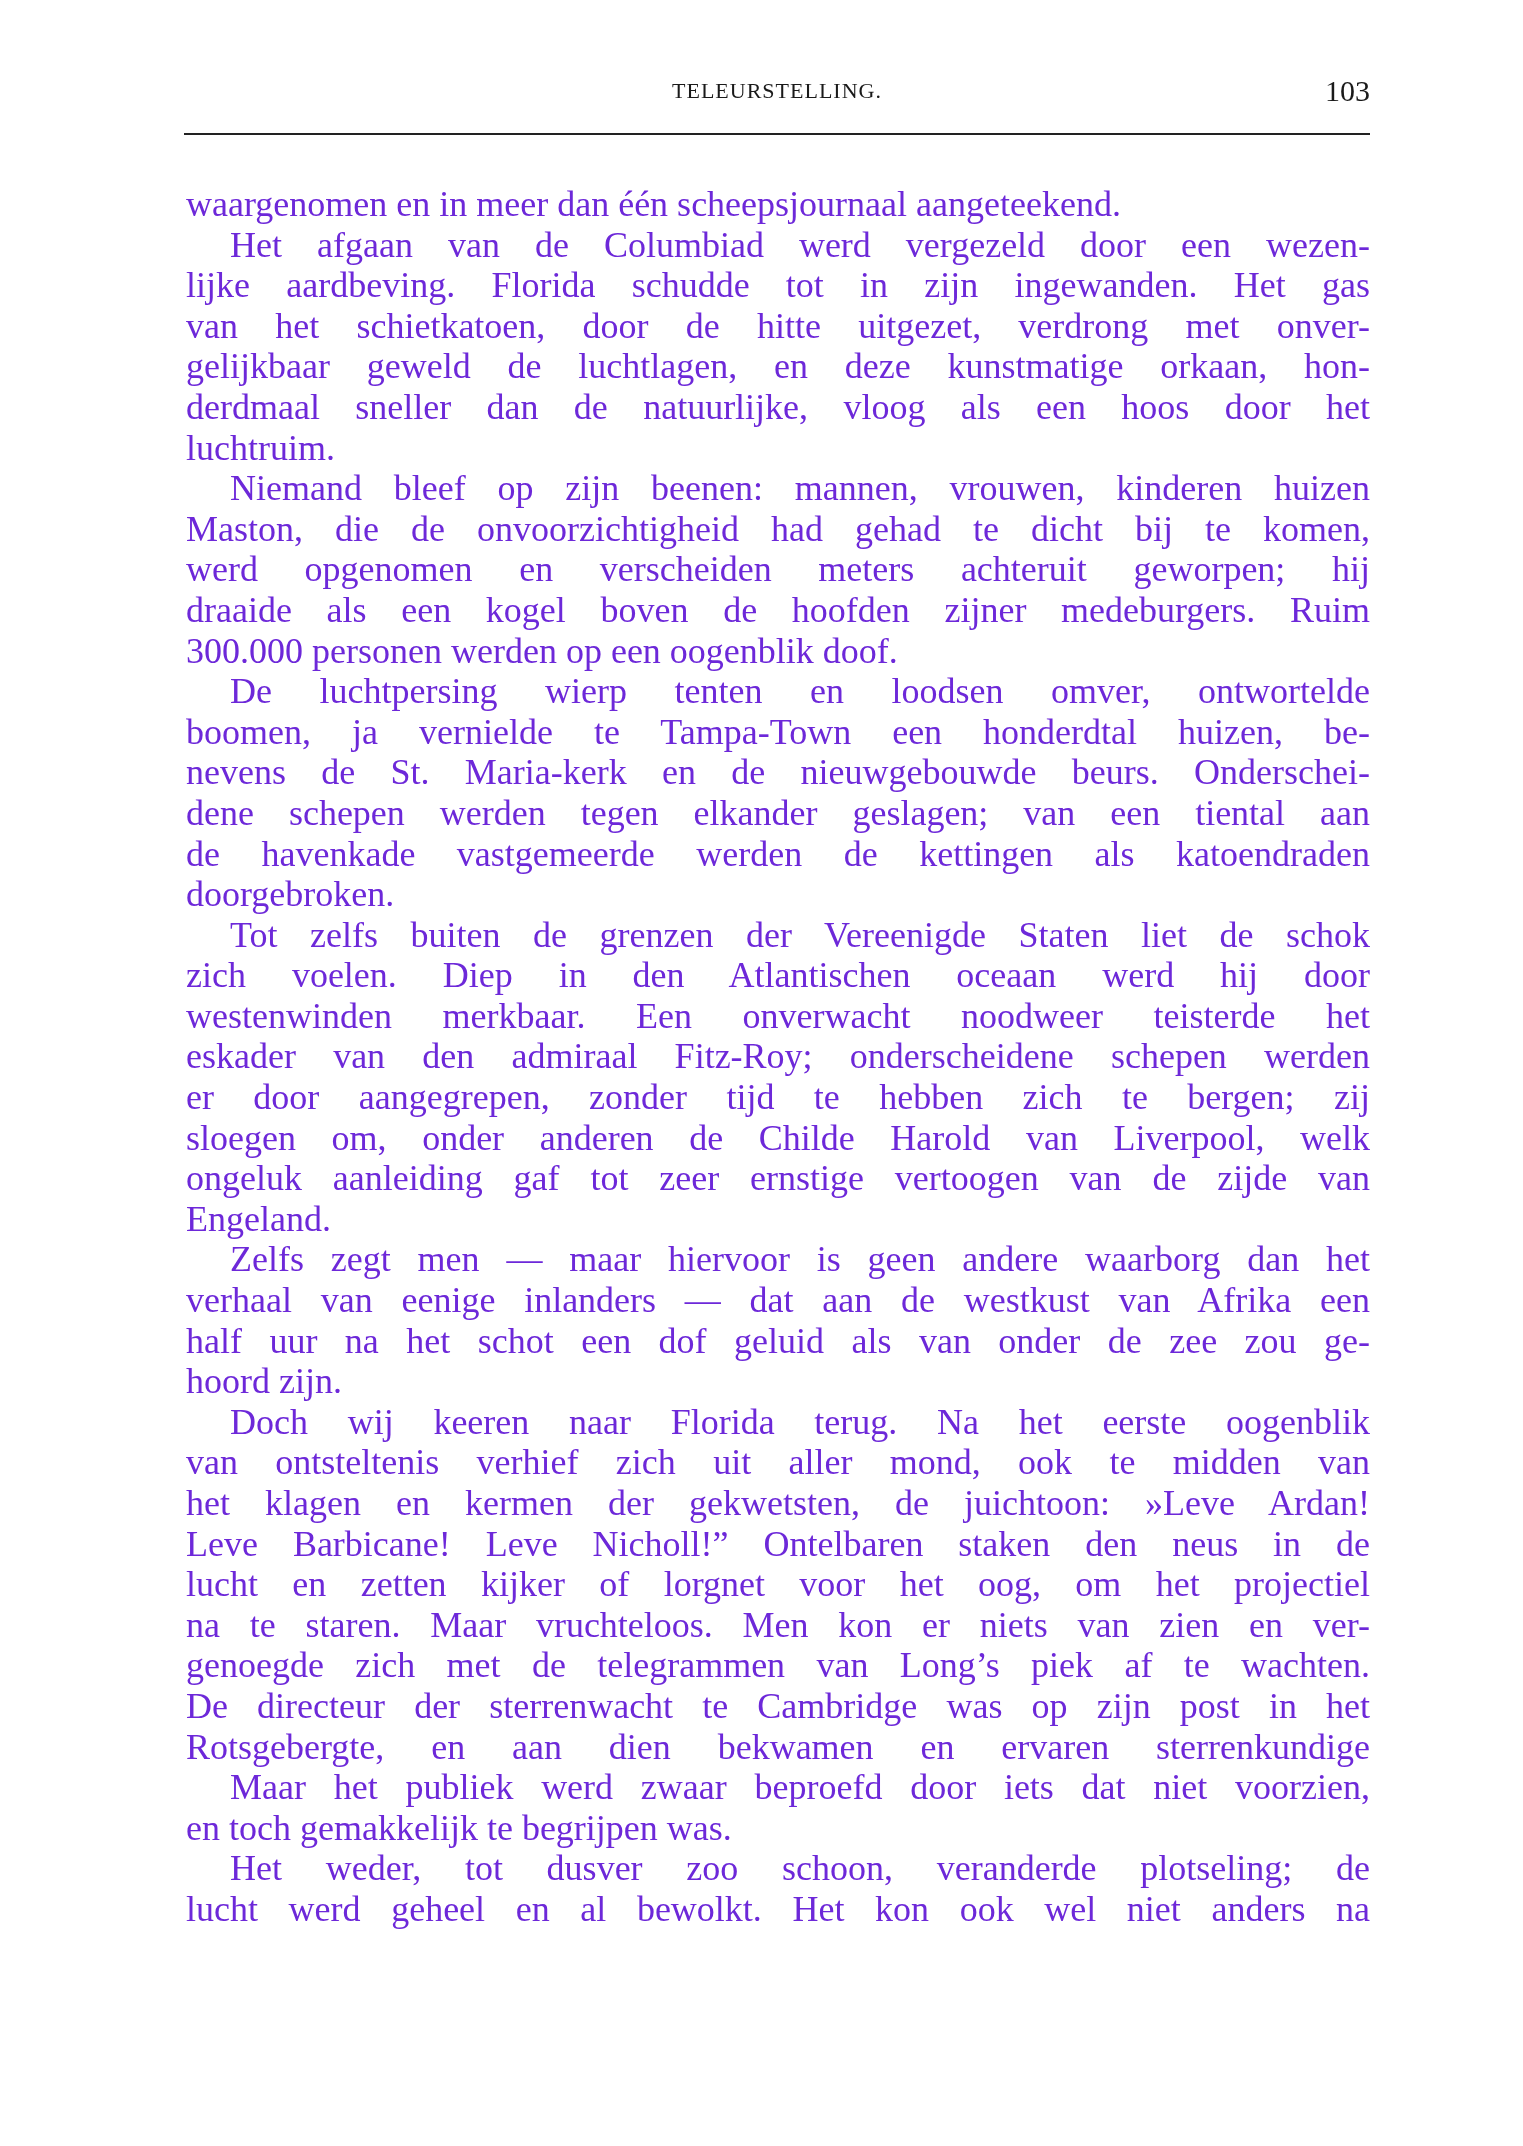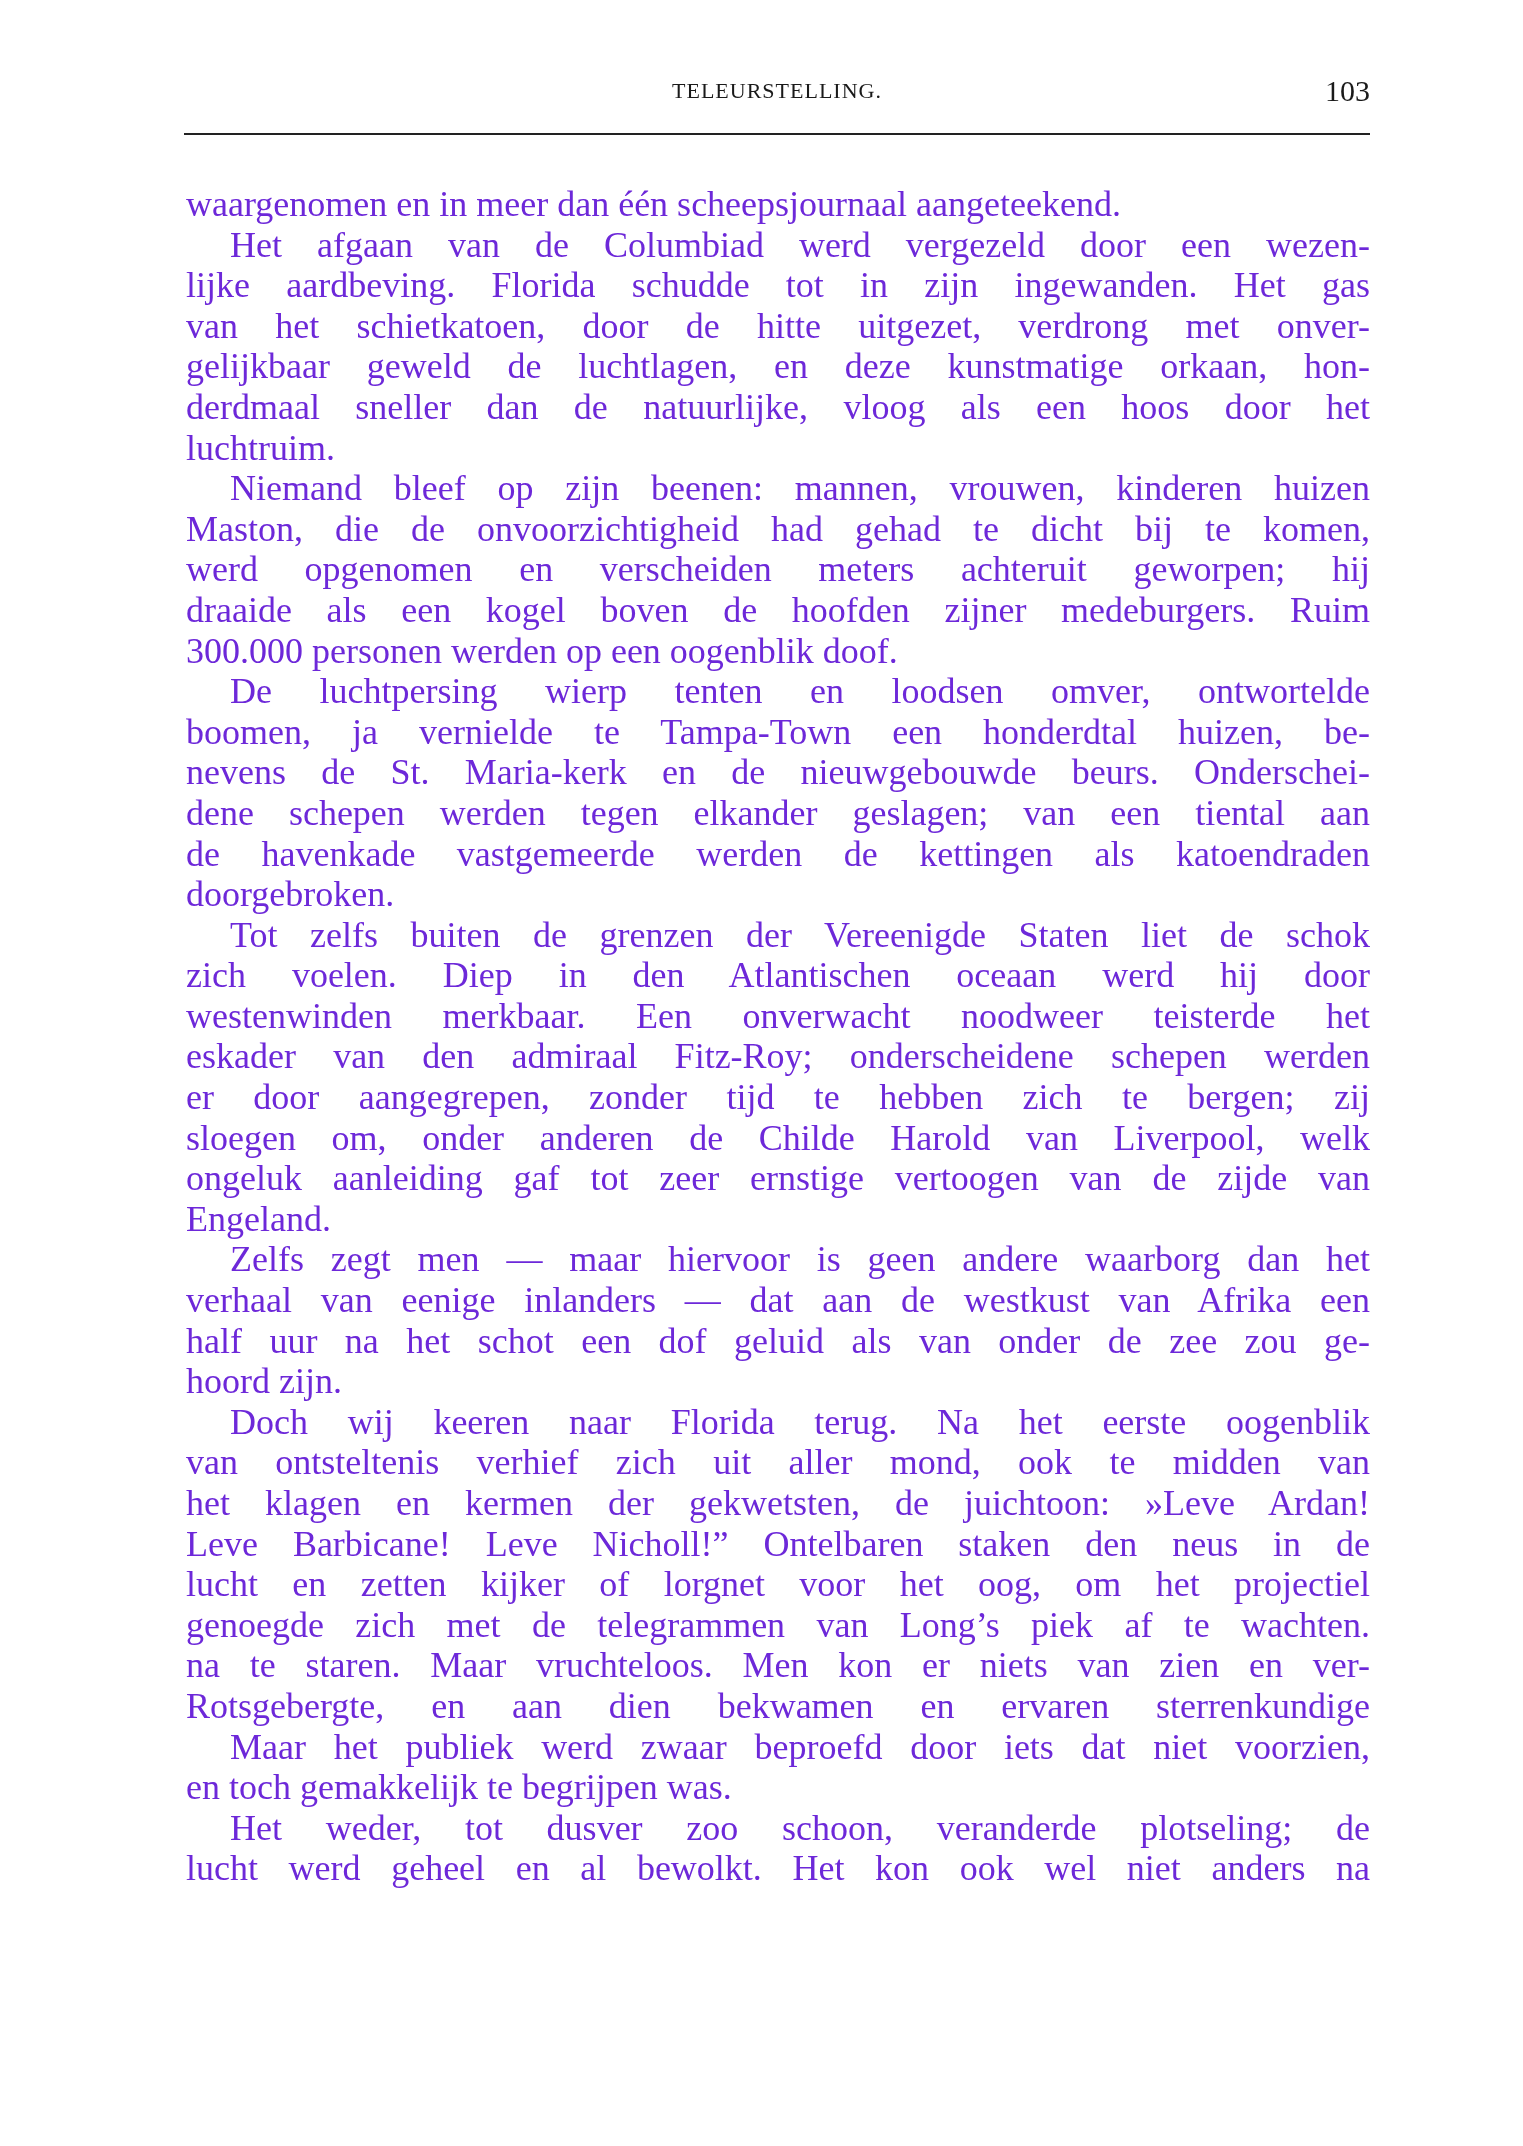--- a/index.html
+++ b/index.html
@@ -77,22 +77,23 @@
         <span class="line">verhaal van eenige inlanders — dat aan de westkust van Afrika een</span>
         <span class="line">half uur na het schot een dof geluid als van onder de zee zou ge-</span>
         <span class="line last">hoord zijn.</span>
       </div>
       <div>
         <span class="line indent">Doch wij keeren naar Florida terug. Na het eerste oogenblik</span>
         <span class="line">van ontsteltenis verhief zich uit aller mond, ook te midden van</span>
         <span class="line">het klagen en kermen der gekwetsten, de juichtoon: »Leve Ardan!</span>
         <span class="line">Leve Barbicane! Leve Nicholl!” Ontelbaren staken den neus in de</span>
         <span class="line">lucht en zetten kijker of lorgnet voor het oog, om het projectiel</span>
+        <span class="line">na te staren. Maar vruchteloos. Men kon er niets van zien en ver-</span>
         <span class="line">genoegde zich met de telegrammen van Long’s piek af te wachten.</span>
-        <span class="line">na te staren. Maar vruchteloos. Men kon er niets van zien en ver-</span>
+        <span class="line">De directeur der sterrenwacht te Cambridge was op zijn post in het</span>
         <span class="line">Rotsgebergte, en aan dien bekwamen en ervaren sterrenkundige</span>
       </div>
       <div>
         <span class="line indent">Maar het publiek werd zwaar beproefd door iets dat niet voorzien,</span>
         <span class="line last">en toch gemakkelijk te begrijpen was.</span>
       </div>
       <div>
         <span class="line indent">Het weder, tot dusver zoo schoon, veranderde plotseling; de</span>
         <span class="line">lucht werd geheel en al bewolkt. Het kon ook wel niet anders na</span>
       </div>

